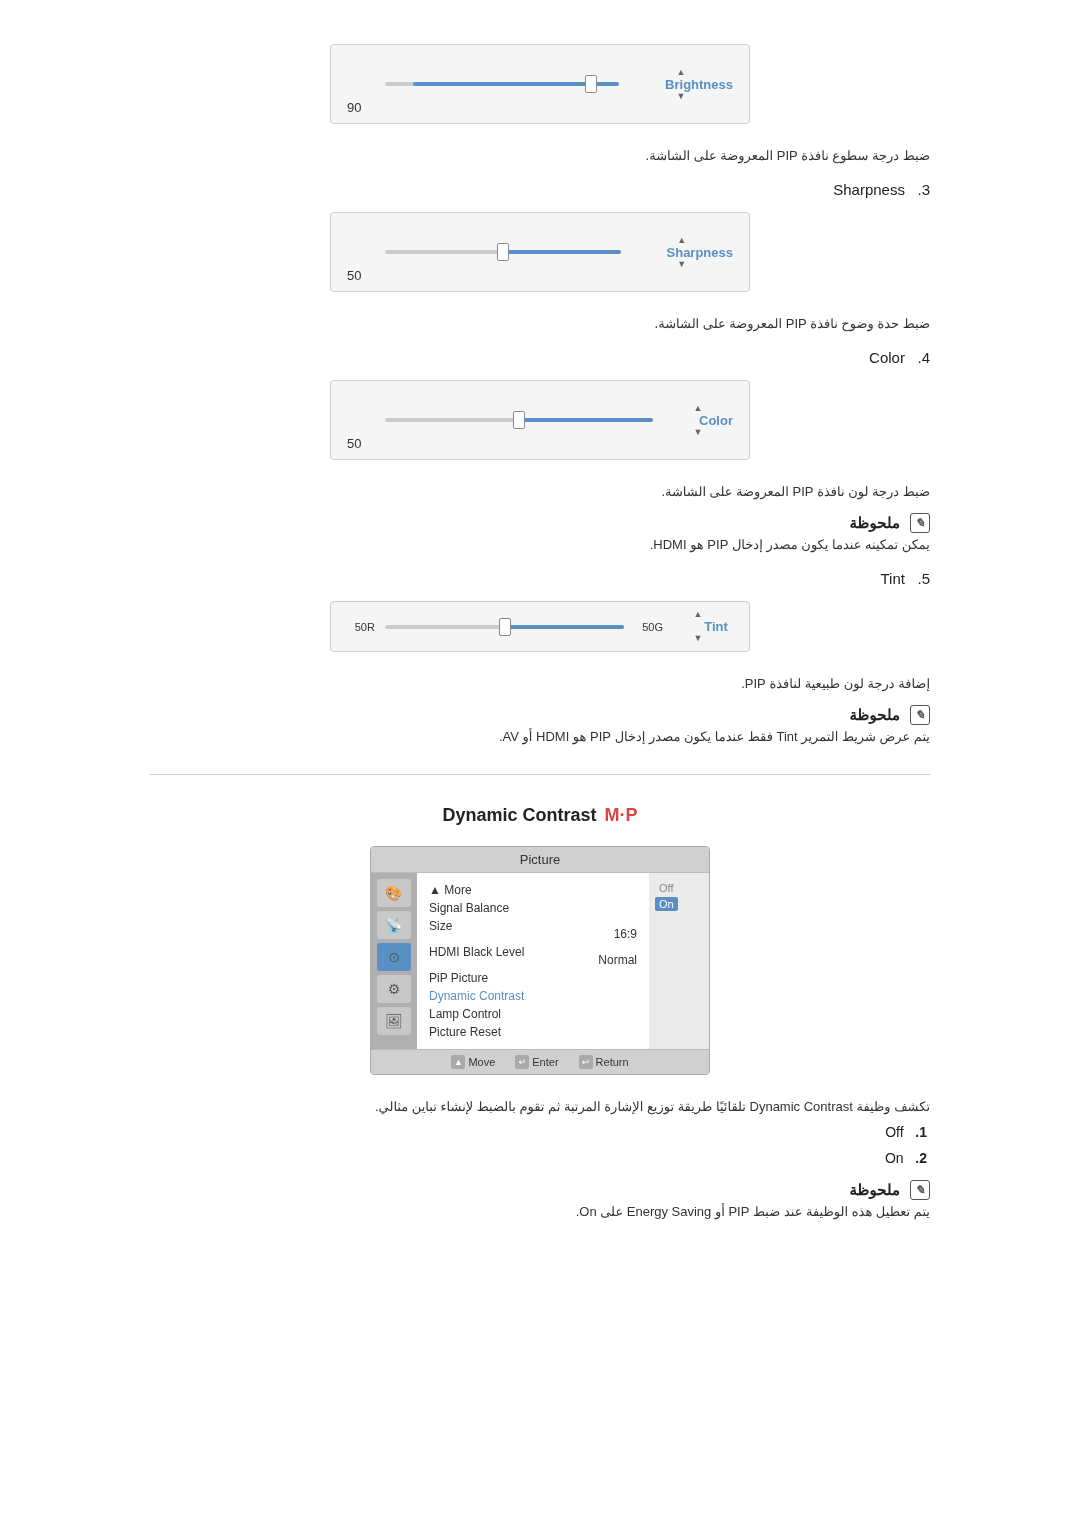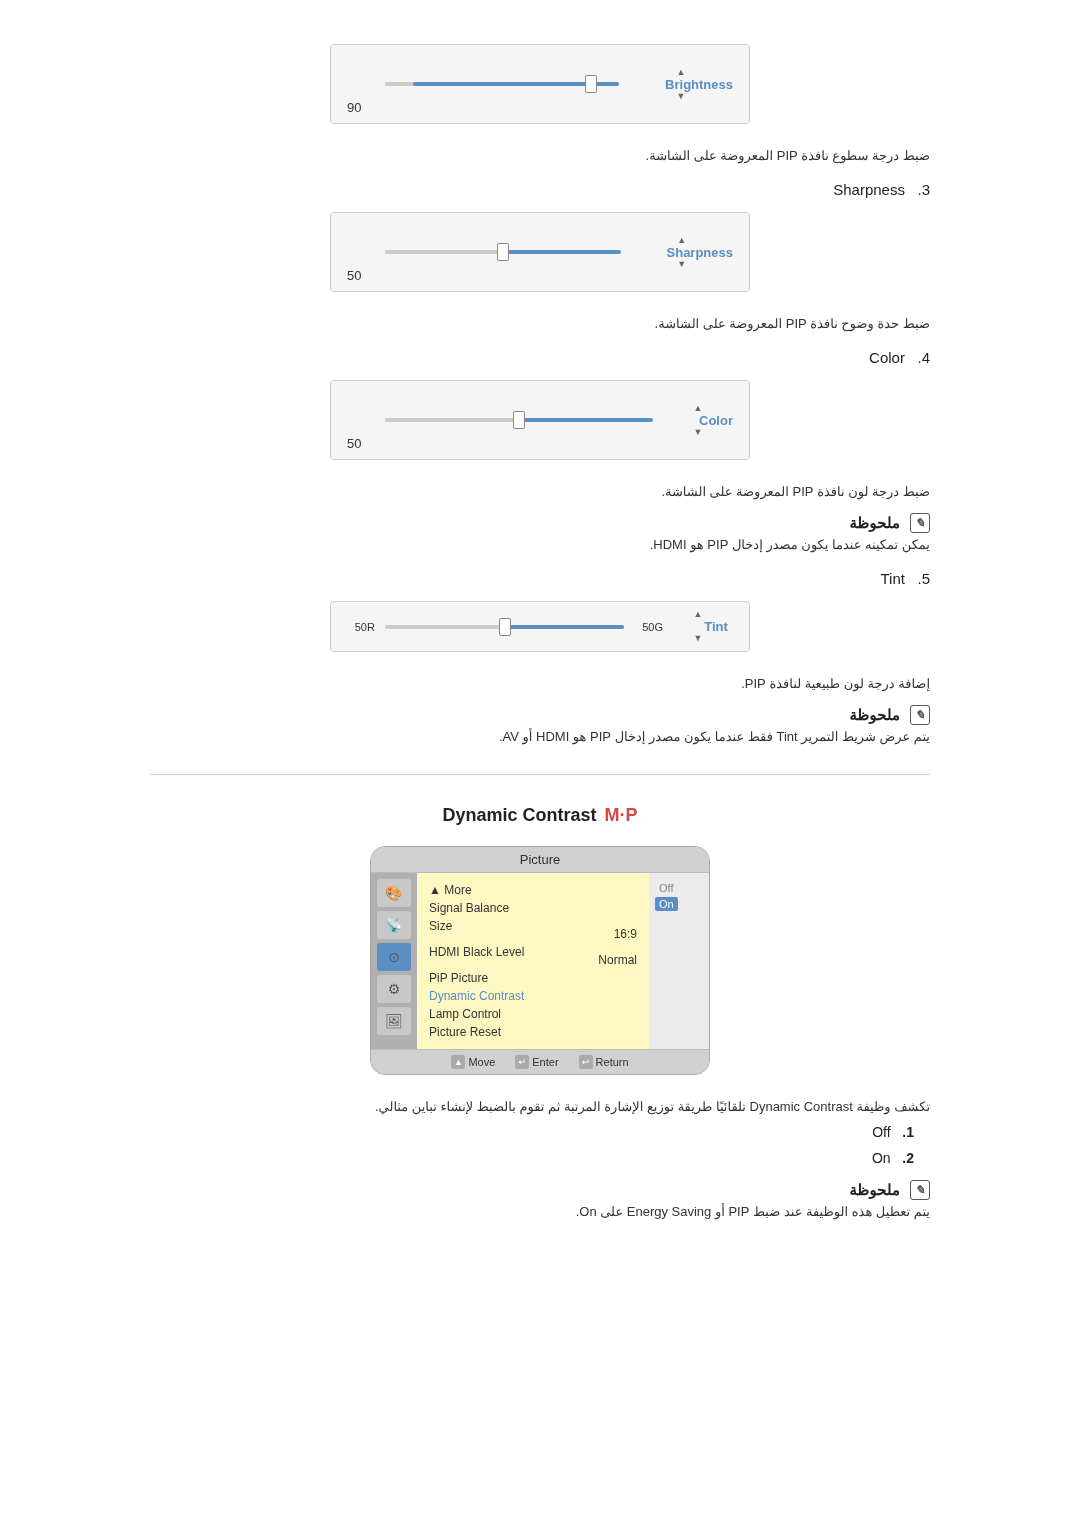--- a/index.html
+++ b/index.html
@@ -183,21 +183,21 @@
     .osd-menu-container {
       display: flex;
       justify-content: center;
       margin: 20px 0;
     }
 
     .osd-menu {
       border: 1px solid #aaa;
       background: #e8e8e8;
       width: 340px;
-      border-radius: 15px;
+      border-radius: 4px;
       overflow: hidden;
       font-size: 12px;
       direction: ltr;
     }
 
     .osd-menu-title {
       background: #d0d0d0;
       text-align: center;
       padding: 5px 0;
       font-size: 13px;
@@ -235,21 +235,21 @@
     }
 
     .osd-icon-svg {
       font-size: 14px;
       color: #555;
     }
 
     .osd-menu-items {
       flex: 1;
       padding: 8px 12px;
-      background: #fef9c3;
+      background: #ffffff;
     }
 
     .osd-menu-item {
       padding: 2px 0;
       color: #333;
       font-size: 12px;
       display: flex;
       justify-content: space-between;
     }
 
@@ -315,21 +315,21 @@
       line-height: 14px;
       font-size: 9px;
       color: #fff;
     }
 
     
     .numbered-item {
       text-align: right;
       font-size: 14px;
       color: #222;
-      margin: 10px 16px;
+      margin: 10px 3px;
       direction: rtl;
     }
 
     .numbered-item .item-num {
       font-weight: bold;
     }
 
     .tint-g {
       font-size: 11px;
       color: #333;

